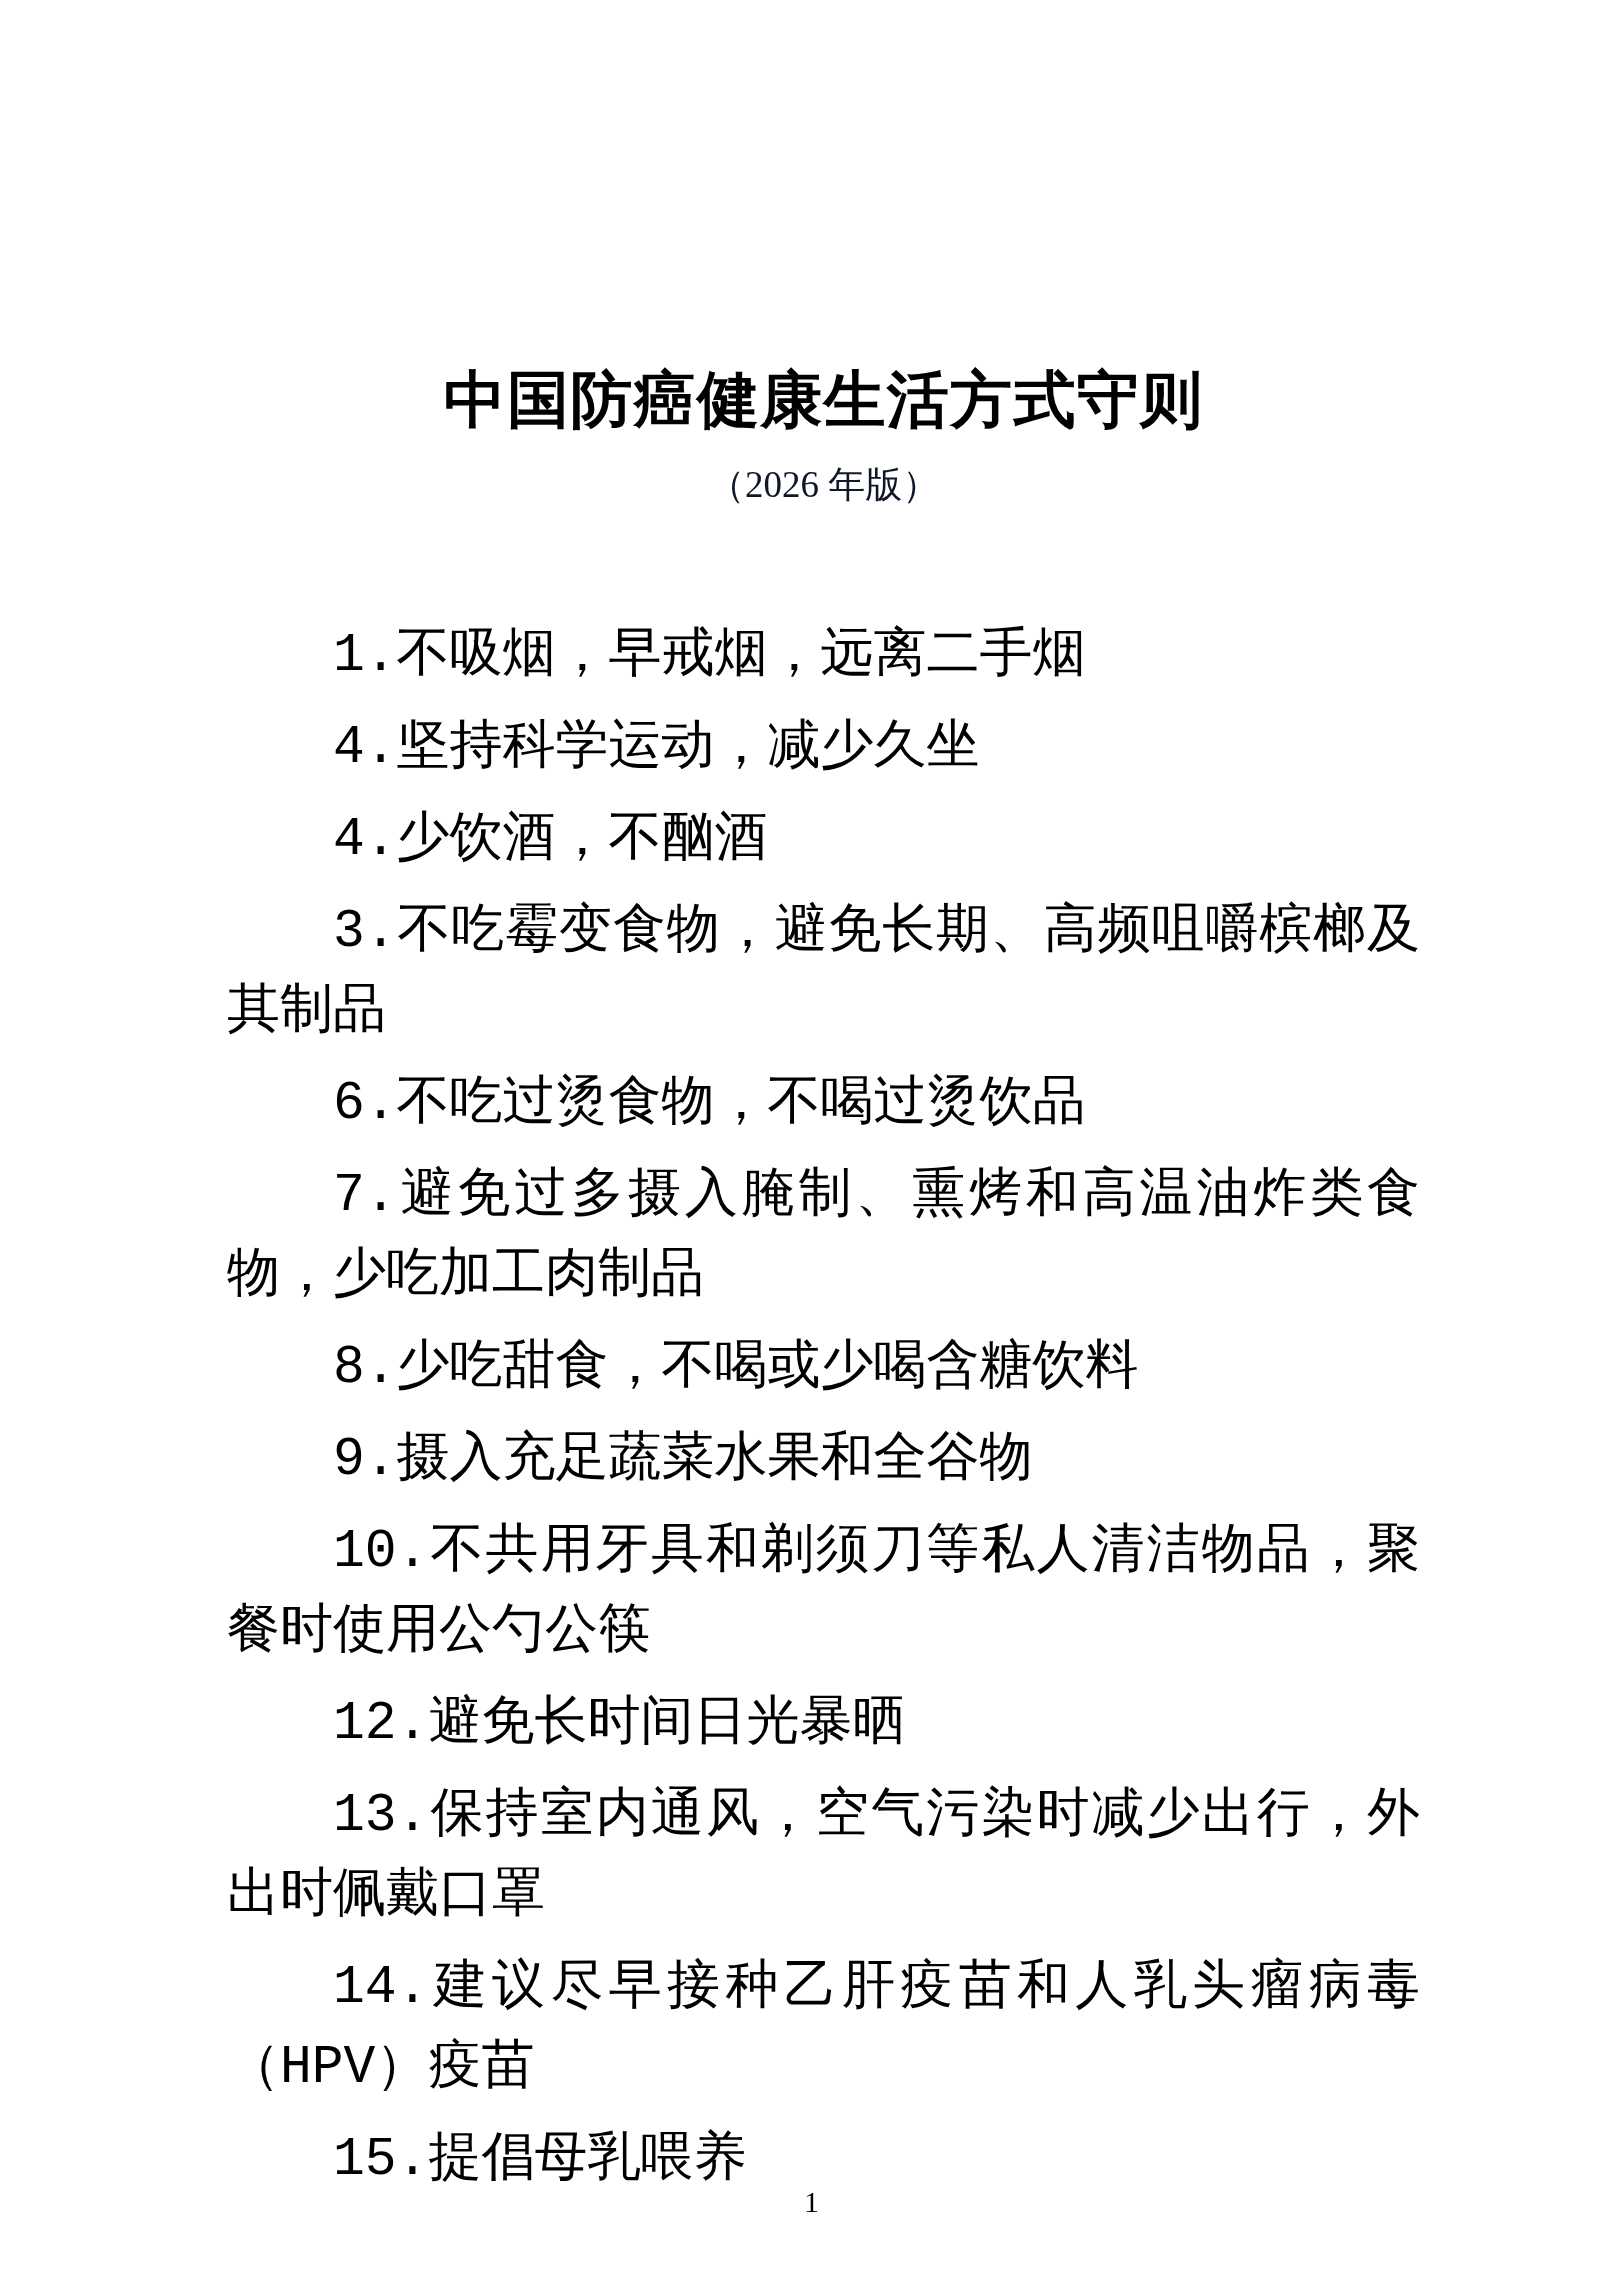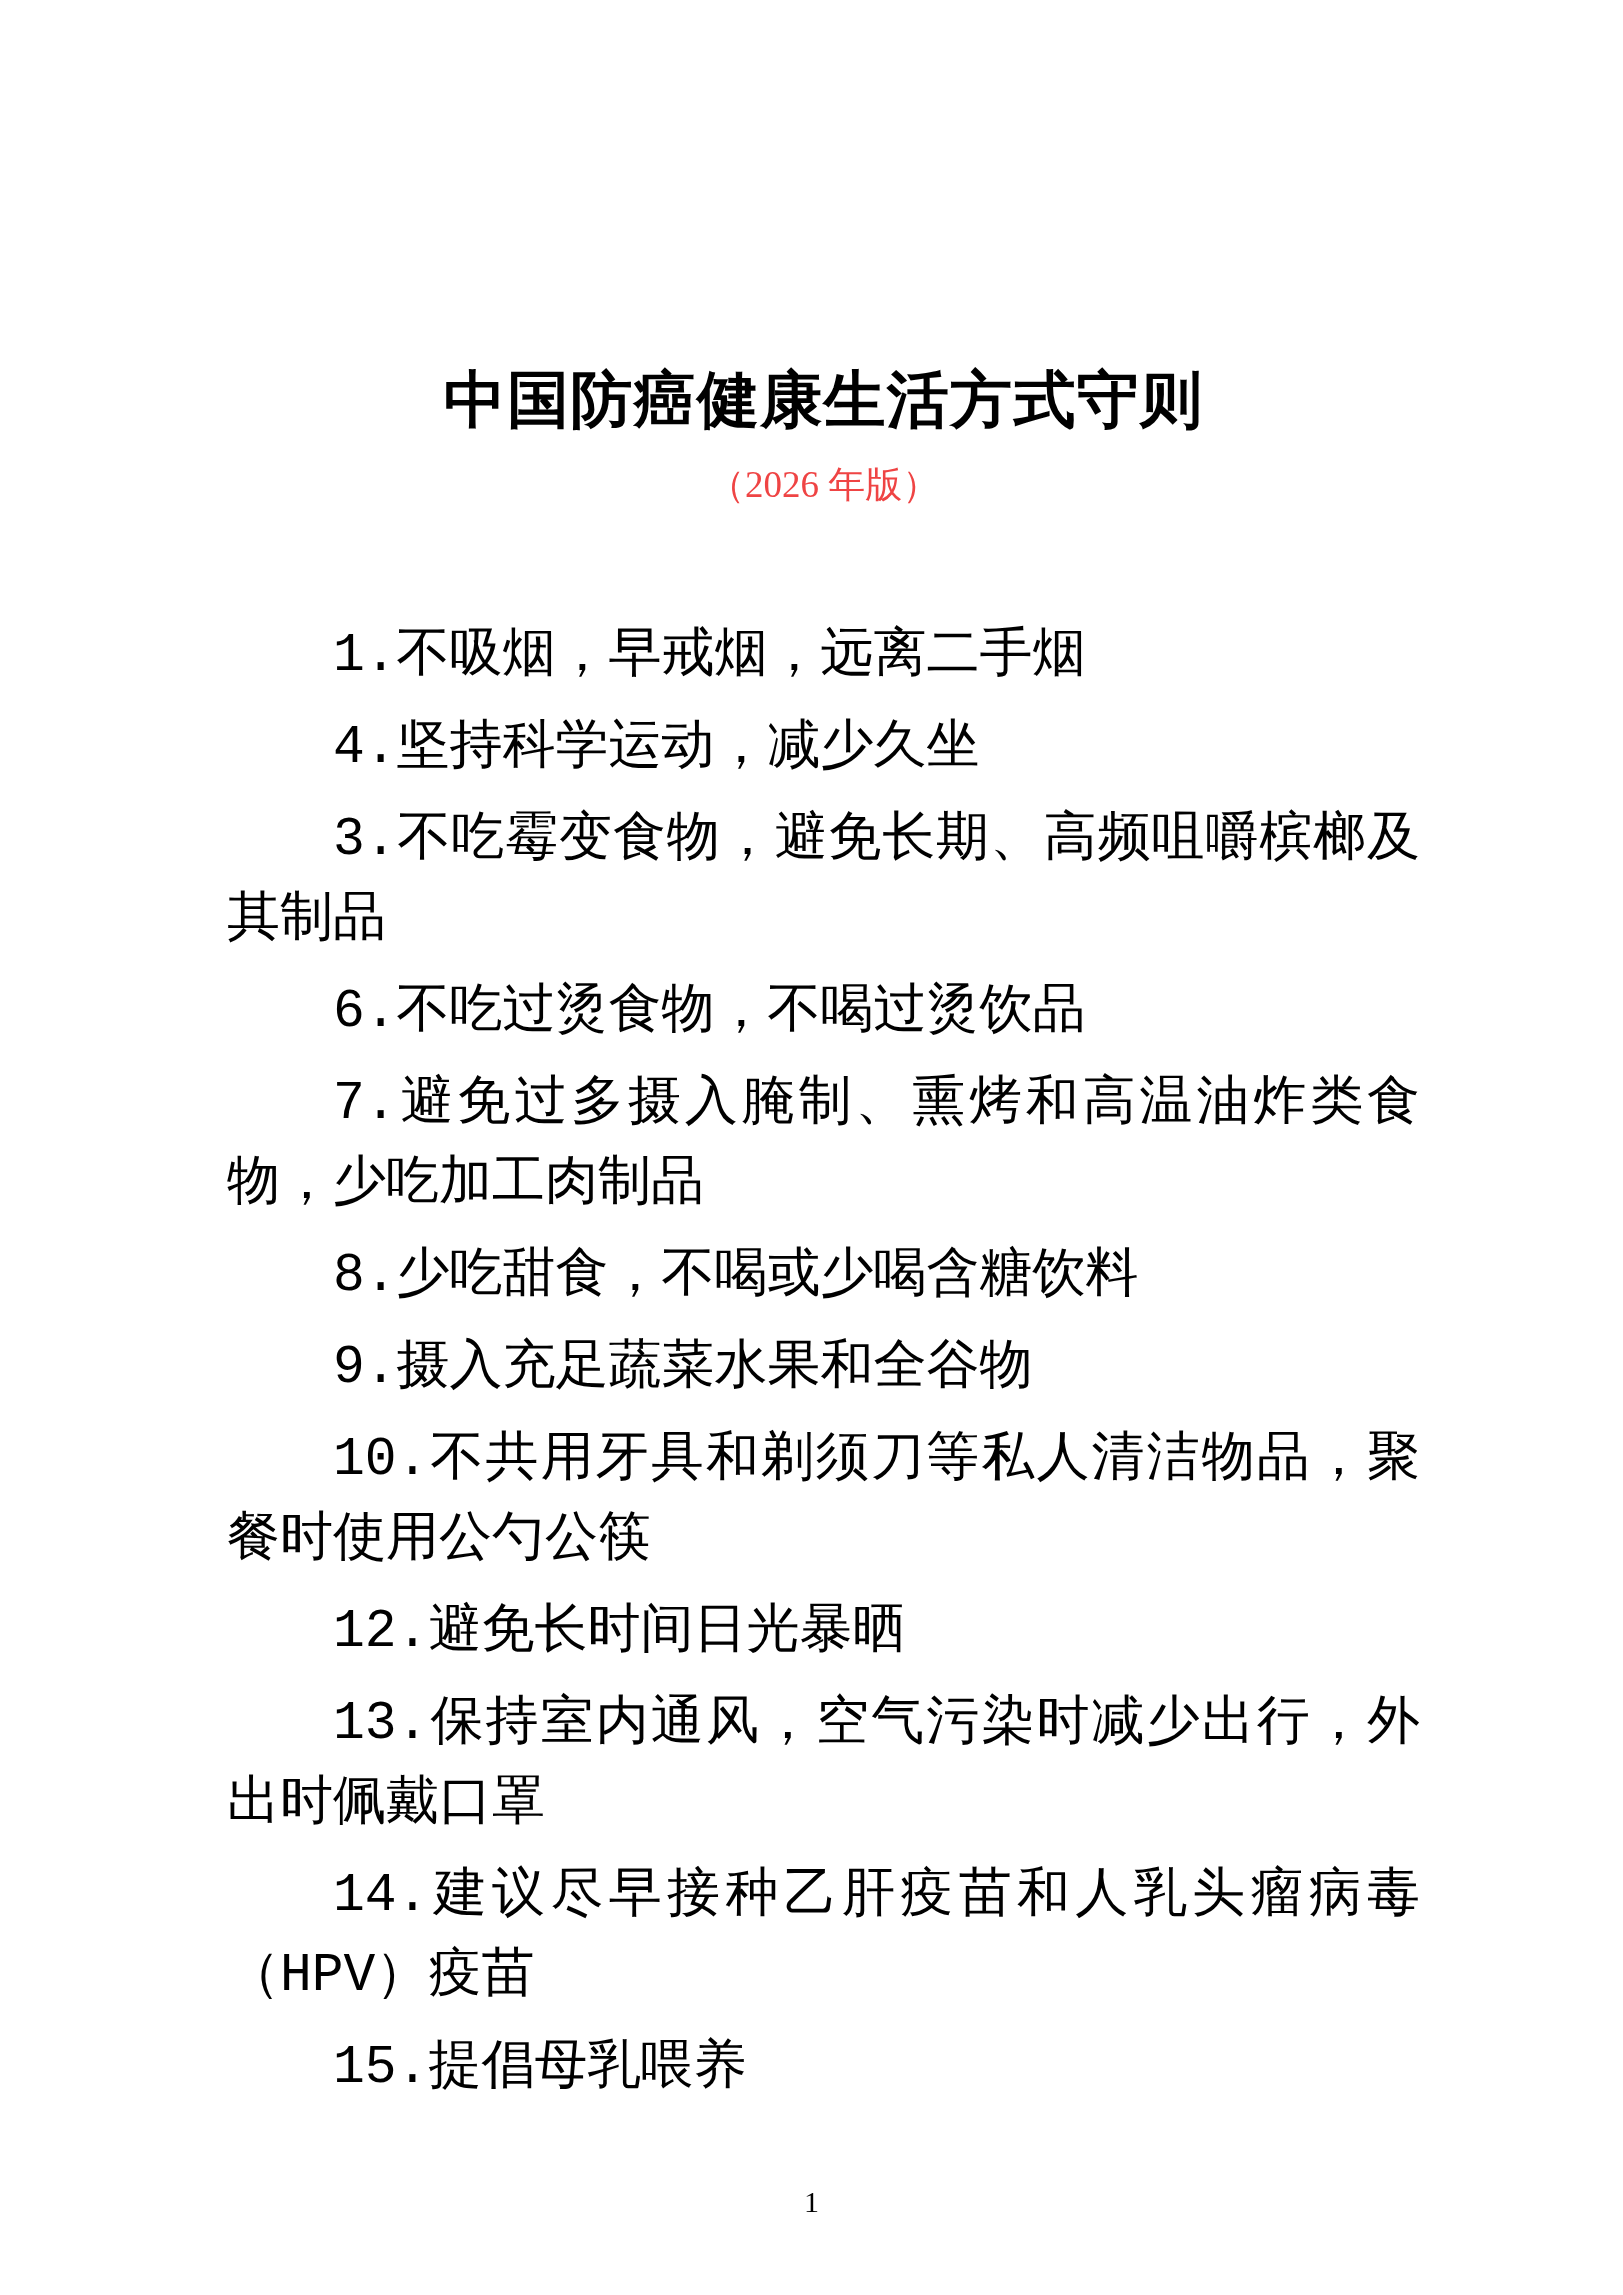--- a/index.html
+++ b/index.html
@@ -38,21 +38,21 @@
     text-align: center;
     letter-spacing: 1.3px;
     color: #000000;
   }
   .doc-subtitle {
     margin-top: 22px;
     font-family: "Liberation Serif", "DejaVu Serif", serif;
     font-size: 37px;
     line-height: 52px;
     text-align: center;
-    color: #ef4444;
+    color: #0f172a;
   }
   .guideline-list {
     margin-top: 105px;
   }
   .guideline-list p.item {
     margin: 12px;
     padding: 0;
     font-family: Liberation Mono, monospace;
     font-size: 53px;
     line-height: 80px;
@@ -76,20 +76,21 @@
 <body>
 
 <div class="page">
   <div class="content">
     <h1 class="doc-title">中国防癌健康生活方式守则</h1>
     <div class="doc-subtitle">（2026 年版）</div>
     <div class="guideline-list">
 
     <p class="item">1.不吸烟，早戒烟，远离二手烟</p>
         <p class="item">4.坚持科学运动，减少久坐</p>
+        <p class="item">4.少饮酒，不酗酒</p>
         <p class="item">3.不吃霉变食物，避免长期、高频咀嚼槟榔及其制品</p>
         <p class="item">6.不吃过烫食物，不喝过烫饮品</p>
         <p class="item">7.避免过多摄入腌制、熏烤和高温油炸类食物，少吃加工肉制品</p>
         <p class="item">8.少吃甜食，不喝或少喝含糖饮料</p>
         <p class="item">9.摄入充足蔬菜水果和全谷物</p>
         <p class="item">10.不共用牙具和剃须刀等私人清洁物品，聚餐时使用公勺公筷</p>
         <p class="item">12.避免长时间日光暴晒</p>
         <p class="item">13.保持室内通风，空气污染时减少出行，外出时佩戴口罩</p>
         <p class="item">14.建议尽早接种乙肝疫苗和人乳头瘤病毒（HPV）疫苗</p>
         <p class="item">15.提倡母乳喂养</p>

